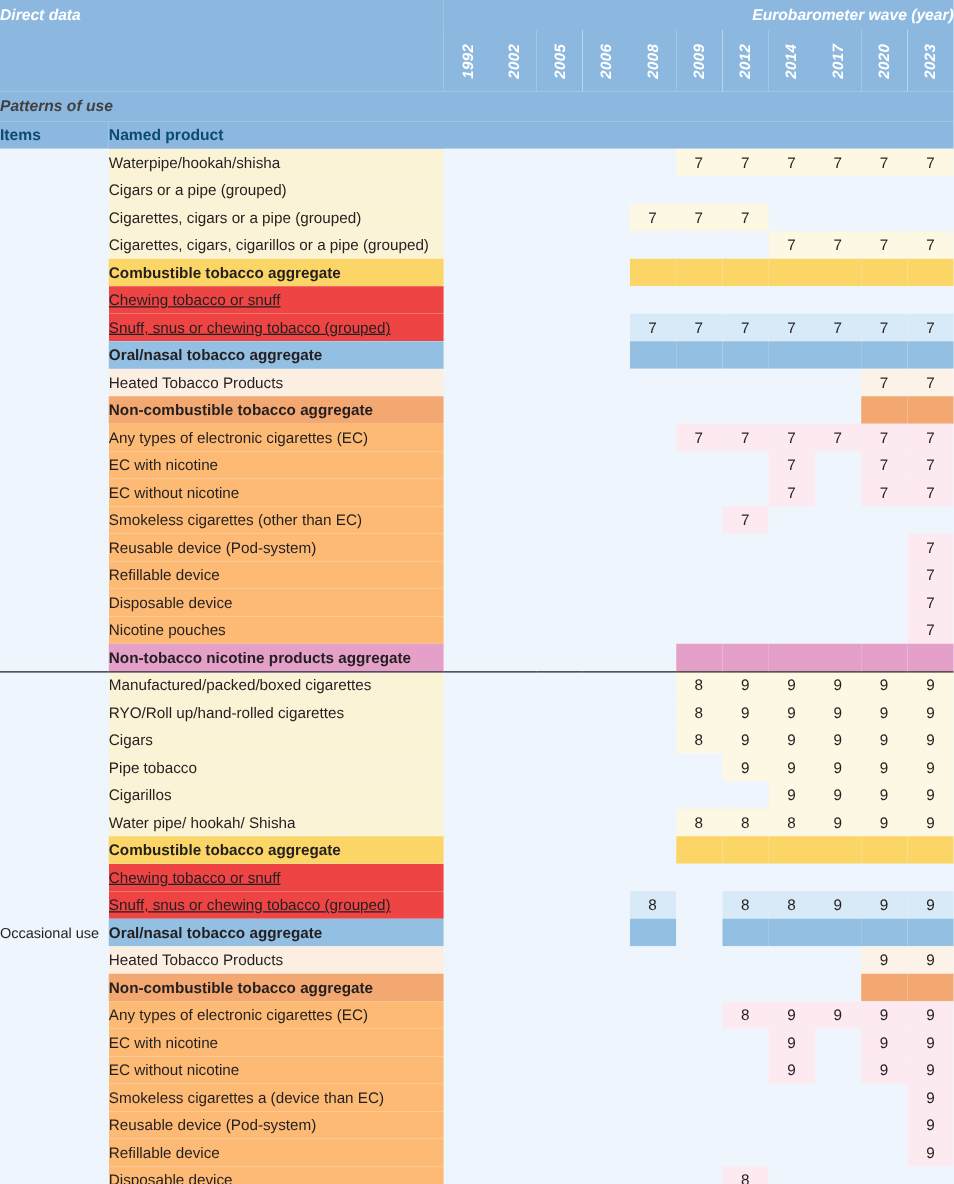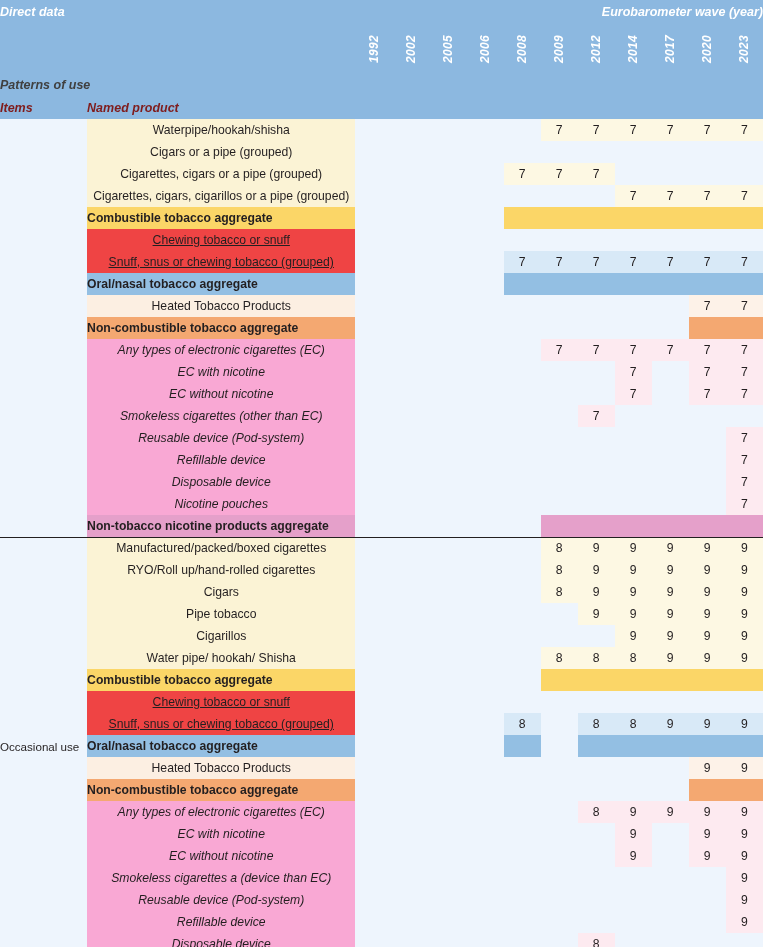--- a/index.html
+++ b/index.html
@@ -41,31 +41,31 @@
     font-style:italic;font-weight:700;font-size:12px;
     color:#ffffff;letter-spacing:.3px;
   }
   .patrow td{
     height:24px;line-height:24px;
     font-style:italic;font-weight:600;font-size:12.5px;
     color:#404040;padding-left:8px;border-bottom:1px solid #ffffff;
   }
   .itemsrow td{
     height:22px;line-height:22px;
-    font-style:italic;font-weight:600;font-size:12.5px;
-    color:#7f1d1d;
+    font-weight:600;font-size:12.5px;
+    color:#0c4a6e;
   }
   .itemsrow td.a{padding-left:8px;}
   .itemsrow td.b{padding-left:92px;}
 
   
   .r{height:22px;}
   .lbl{
     font-size:12.2px;color:#231f20;
-    padding-left:8px;white-space:nowrap;overflow:hidden;text-align:center;
+    padding-left:8px;white-space:nowrap;overflow:hidden;
   }
   .agg{
     font-size:12.2px;color:#231f20;font-weight:700;
     text-align:left;padding-right:7px;white-space:nowrap;
   }
   .num{
     text-align:center;font-size:12.2px;color:#231f20;
   }
   .itemcol{
     font-size:11.6px;color:#231f20;padding-left:8px;line-height:15px;
@@ -77,21 +77,21 @@
   
   .c-yellow-l{background:#fbf3d5;}
   .c-yellow-d{background:#fbd667;}
   .c-yellow-cell{background:#fdf8e3;}
   .c-blue-l{background:#ef4444;text-decoration:underline;}
   .c-blue-d{background:#93bfe3;}
   .c-blue-cell{background:#d8e9f7;}
   .c-orange-l{background:#fcefe2;}
   .c-orange-d{background:#f4a871;}
   .c-orange-cell{background:#fdf2e8;}
-  .c-pink-l{background:#f9a8d4;font-style:italic;}
+  .c-pink-l{background:#fdba74;}
   .c-pink-d{background:#e5a0ca;}
   .c-pink-cell{background:#fdeaf0;}
 </style>
 </head>
 <body>
 
 <table id="tbl">
   <colgroup>
     <col style="width:87px">
     <col style="width:268px">

